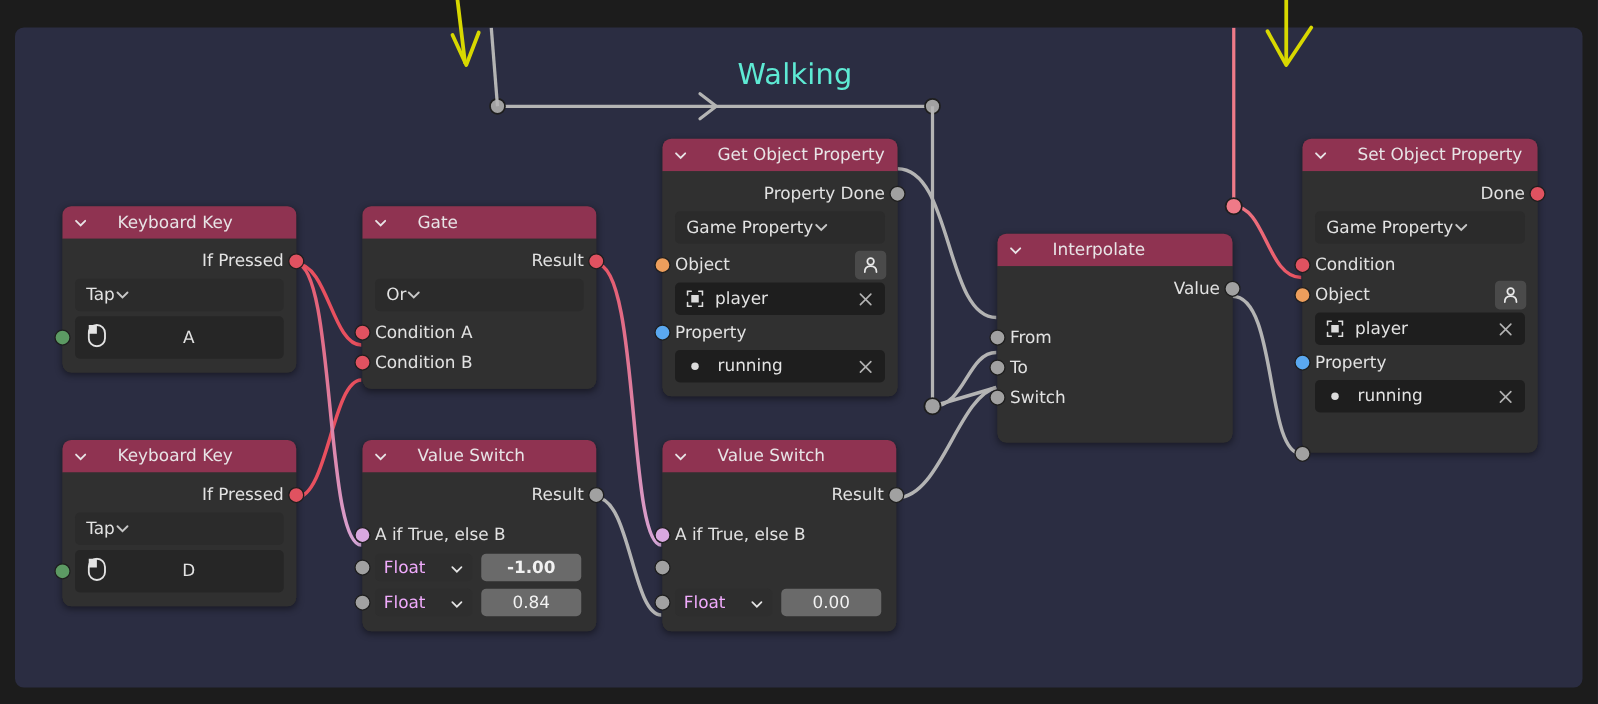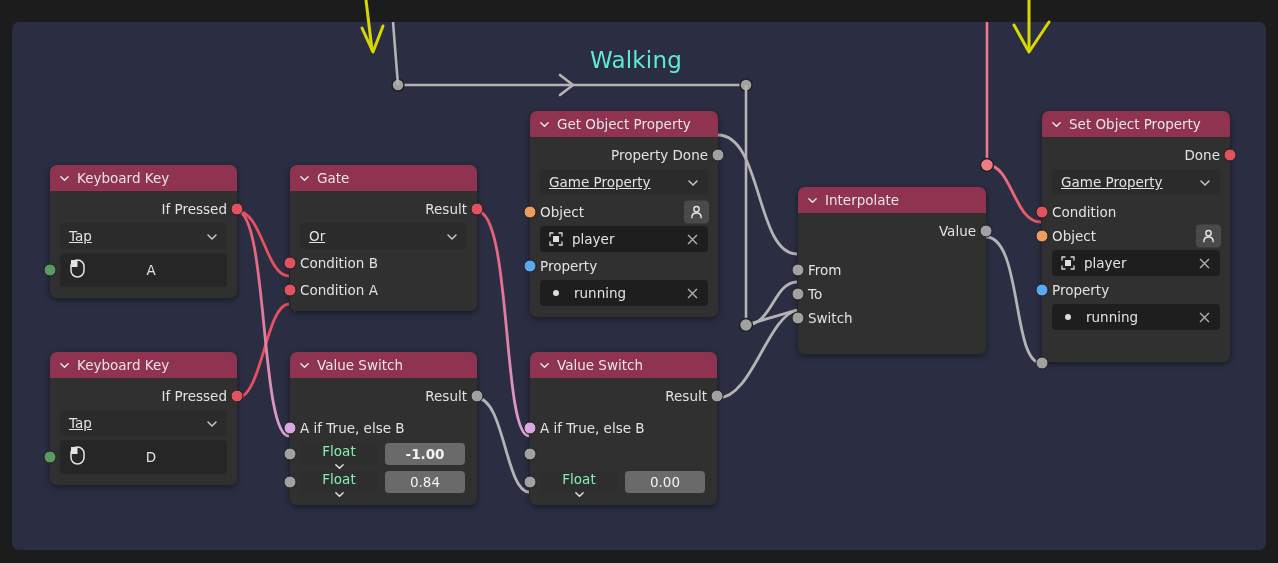--- a/index.html
+++ b/index.html
@@ -36,21 +36,21 @@
     background: #303030;
     box-shadow: 0 2px 6px rgba(0,0,0,.45);
     overflow: visible;
   }
   .node-head {
     height: 26px;
     background: #8f3351;
     border-radius: 7px 7px 0 0;
     display: flex; align-items: center;
     padding-left: 9px;
-    gap: 7px;
+    gap: 24px;
   }
   .node-title {
     color: #e8e4e6;
     font-size: 13.5px;
     white-space: nowrap;
   }
   .chev {
     width: 11px; height: 11px;
     flex: 0 0 auto;
     display: block;
@@ -95,46 +95,45 @@
   .widget {
     height: 26px;
     background: #262626;
     border-radius: 4px;
     display: flex; align-items: center;
     padding: 0 9px;
     color: #e3e3e3;
     font-size: 13.5px;
     position: relative;
   }
-  .widget.drop { justify-content: space-between; background:#2b2b2b;text-decoration:underline;}
+  .widget.drop { background:#2b2b2b;}
   .widget .dropchev {
     width: 12px; height: 12px; opacity: .85;
   }
   .widget.field { justify-content: space-between; background:#1e1e1e; }
   .widget .xmark { opacity: .8; width:13px; height:13px; }
   .widget .leadicon { margin-right: 9px; display:flex; align-items:center; }
   .widget .val { flex: 1; text-align: center; }
 
   .num {
     height: 22px;
     background: #6a6a6a;
     border-radius: 4px;
     color: #f2f2f2;
     font-size: 13.5px;
     display: flex; align-items: center; justify-content: center;
   }
   .mini-drop {
     height: 22px;
     background: #2e2e2e;
     border-radius: 4px;
-    color: #86efac;
+    color: #f0abfc;
     font-size: 13.5px;
     display: flex; align-items: center; justify-content: space-between;
     padding: 0 7px;
-    flex-direction: column;
   }
   .pairrow {
     position: relative;
     height: 28px;
     display: flex; align-items: center;
     gap: 7px;
     padding: 0 10px;
   }
 
   
@@ -315,27 +314,27 @@
         <div class="wrap">
           <div class="widget drop">
             <span>Or</span>
             <span class="dropchev">
               <svg viewBox="0 0 12 12">
                   <path d="M2 4 L6 8 L10 4" stroke="#e3e3e3" stroke-width="1.5" fill="none" stroke-linecap="round"></path>
                 </svg>
             </span>
           </div>
         </div>
+        <div class="row" style="margin-top:3px;">
+          <span class="sock left s-red"></span>
+          <span class="row-label">Condition A</span>
+        </div>
         <div class="row">
           <span class="sock left s-red"></span>
           <span class="row-label">Condition B</span>
-        </div>
-        <div class="row" style="margin-top:3px;">
-          <span class="sock left s-red"></span>
-          <span class="row-label">Condition A</span>
         </div>
       </div>
     </div>
 
     <div class="node" style="left:278px; top:330px; width:187px;">
       <div class="node-head">
         <span class="chev">
           <svg viewBox="0 0 12 12">
               <path d="M2 4 L6 8 L10 4" stroke="#e8e4e6" stroke-width="1.6" fill="none" stroke-linecap="round"></path>
             </svg>

